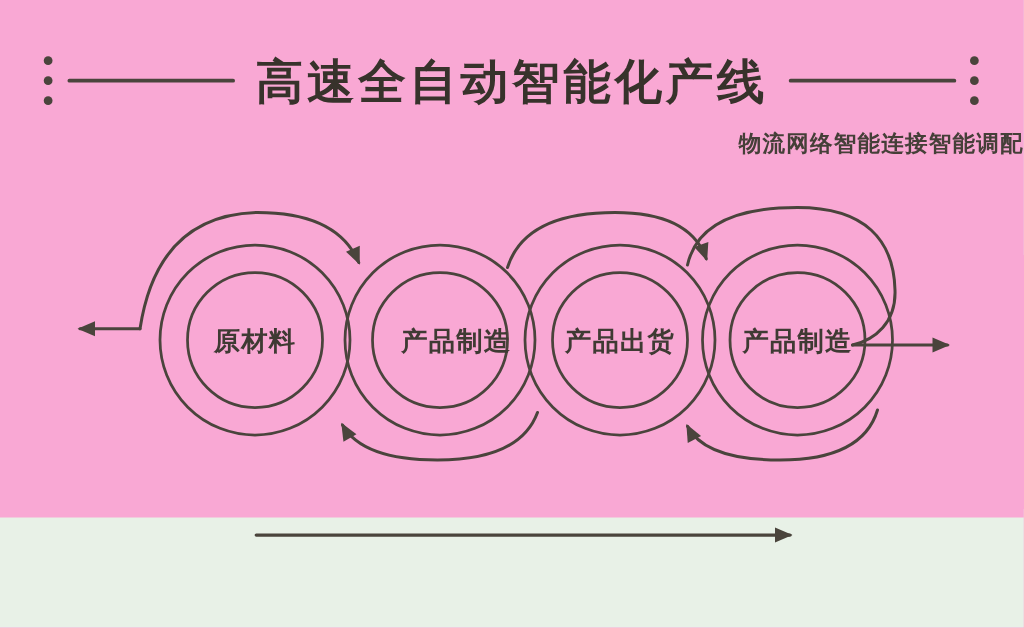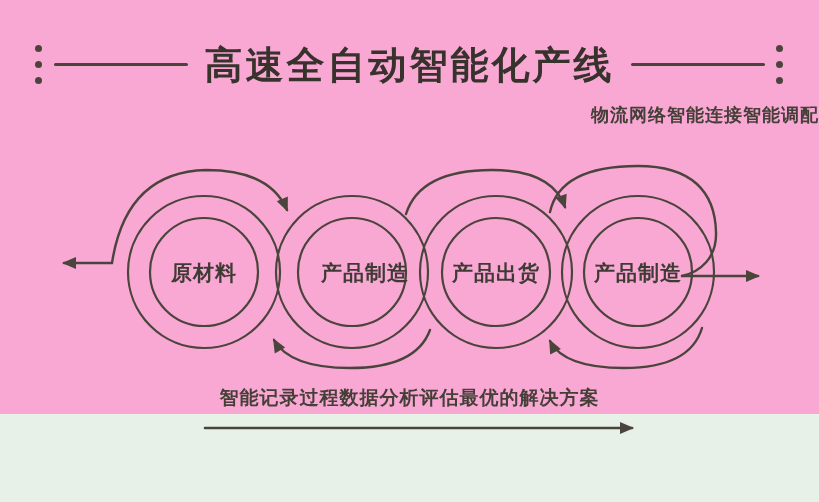--- a/index.html
+++ b/index.html
@@ -114,15 +114,14 @@
     </g>
 
     <path d="M 205 428 L 632 428" stroke="#4a443c" stroke-width="2.6" stroke-linecap="round" marker-end="url(#ah)"></path>
   </svg>
 
   <div class="node-label" style="left:134px; top:259px;text-align:center;">原材料</div>
   <div class="node-label" style="left:278px; top:259px;padding-left:17px;">产品制造</div>
   <div class="node-label" style="left:426px; top:259px;">产品出货</div>
   <div class="node-label" style="left:568px; top:259px;">产品制造</div>
 
-  <div class="footer-caption">智能记录过程数据分析评估最优的解决方案</div>
 
 </div>
 
 </body></html>

